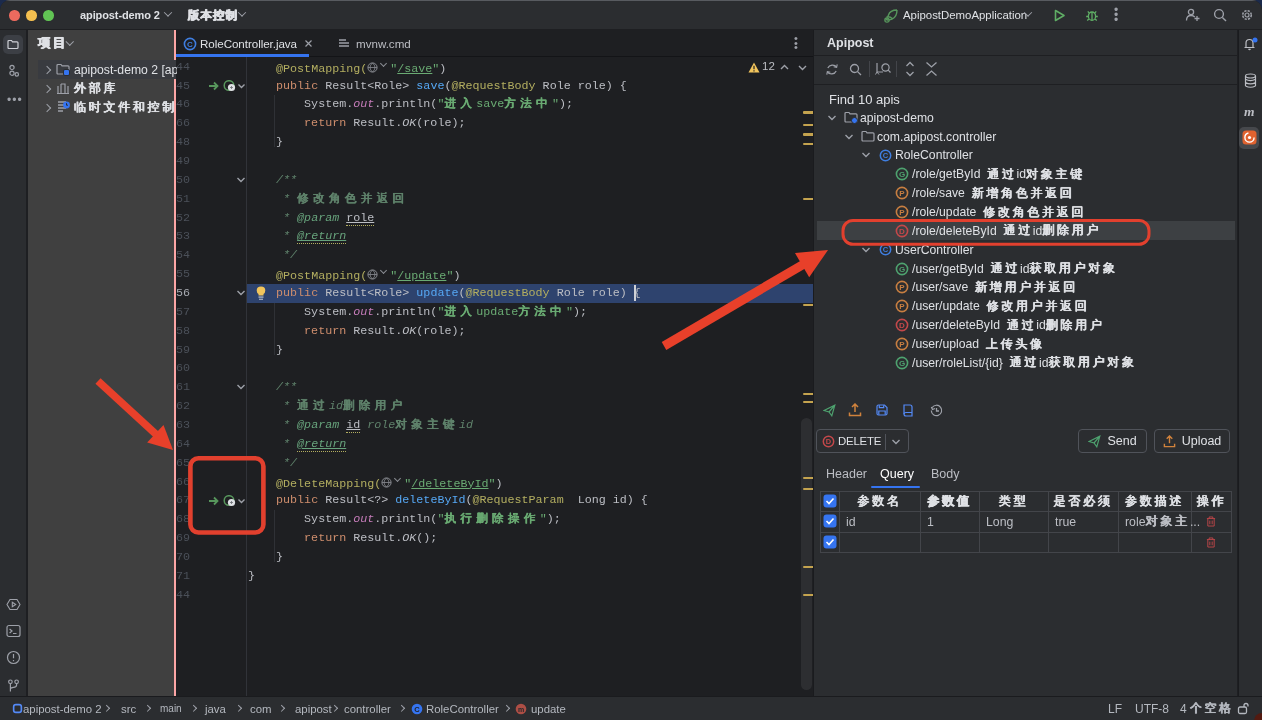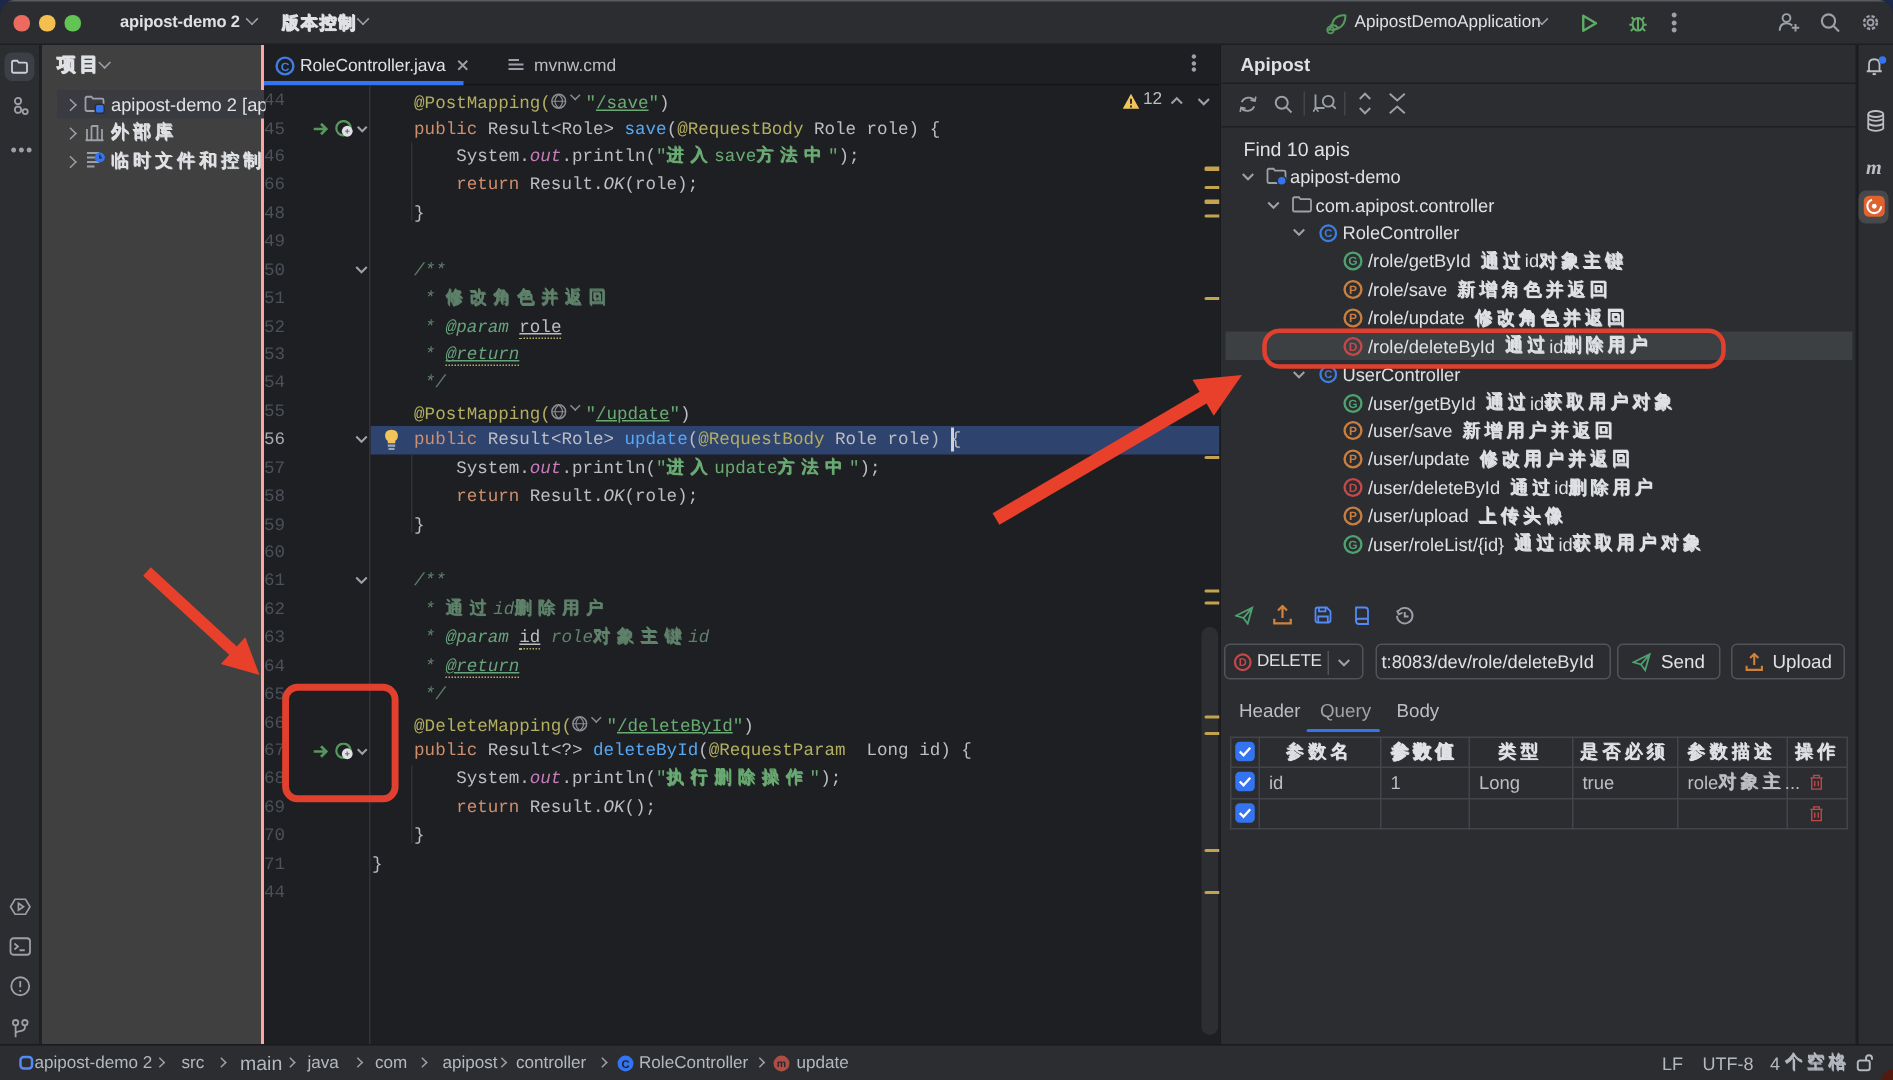--- a/index.html
+++ b/index.html
@@ -107,21 +107,21 @@
   <div class="row" style="left:179px;top:0;height:26px;font-size:11.6px;color:#bcbec4">mvnw.cmd</div>
   <div class="abs" style="left:617px;top:6px;width:4px;color:#9da0a8;font-size:11px;line-height:4.5px">•<br>•<br>•</div>
 </div>
 
 <div class="abs" style="left:0;top:696px;width:1262px;height:24px;background:#2b2d30;border-top:1px solid #1a1b1e;font-size:12px;color:#b4b8bf">
   <svg class="abs" style="left:12px;top:6px" width="11" height="11" viewBox="0 0 10 10">
         <rect x="1.5" y="1.5" width="7" height="7" rx="2" fill="none" stroke="#548af7" stroke-width="1.5"></rect>
       </svg>
 <div class="row" style="left:23px;top:0;height:23px;font-size:11.4px">apipost-demo 2</div>
 <div class="row" style="left:121px;top:0;height:23px;font-size:11.4px">src</div>
-<div class="row" style="left:160px;top:0;height:23px;font-size:13px">main</div>
+<div class="row" style="left:160px;top:0;height:23px;font-size:10px">main</div>
 <div class="row" style="left:205px;top:0;height:23px;font-size:11.4px">java</div>
 <div class="row" style="left:250px;top:0;height:23px;font-size:11.4px">com</div>
 <div class="row" style="left:295px;top:0;height:23px;font-size:11.4px">apipost</div>
 <div class="row" style="left:344px;top:0;height:23px;font-size:11.4px">controller</div>
 <div class="row" style="left:426px;top:0;height:23px;font-size:11.4px">RoleController</div>
 <div class="row" style="left:531px;top:0;height:23px;font-size:11.4px">update</div>
 <div class="abs chev cv-r" style="left:104px;top:9px;width:4.6px;height:4.6px"></div>
 <div class="abs chev cv-r" style="left:145px;top:9px;width:4.6px;height:4.6px"></div>
 <div class="abs chev cv-r" style="left:191px;top:9px;width:4.6px;height:4.6px"></div>
 <div class="abs chev cv-r" style="left:236px;top:9px;width:4.6px;height:4.6px"></div>
@@ -407,35 +407,34 @@
 <svg width="13" height="13" viewBox="0 0 14 14" style="margin-right:3px">
           <circle cx="7" cy="7" r="5.6" fill="none" stroke="#c3484a" stroke-width="1.6"></circle>
           <text x="7" y="9.9" font-size="8" font-weight="bold" fill="#c3484a" text-anchor="middle" font-family="Liberation Sans">D</text>
         </svg>
 <span style="font-size:11.4px;letter-spacing:-.2px">DELETE</span>
 <div style="position:absolute;right:22px;top:4px;width:1px;height:16px;background:#50535a"></div>
 <svg style="position:absolute;right:7px;top:9px" width="10" height="7" viewBox="0 0 10 7">
           <path d="M1.5 1 L5 4.5 L8.5 1" stroke="#9da0a8" stroke-width="1.4" fill="none"></path>
         </svg>
 </div>
-<div class="btn" style="left:103px;top:399px;width:157px;height:24px;justify-content:flex-start;padding-left:3px;font-size:12.2px;color:#dfe1e5;overflow:hidden;white-space:nowrap">t:8083/dev/role/deleteById</div>
 <div class="btn" style="left:264px;top:399px;width:69px;height:24px">
         <svg width="13" height="13" viewBox="0 0 13 13" style="margin-right:6px">
           <path d="M1 6.5 L11.8 1.2 L8.8 11.8 L6 8 Z M6 8 L11.8 1.2" fill="none" stroke="#4ea26f" stroke-width="1.2"></path>
         </svg>
         <span style="font-size:12.5px">Send</span>
       </div>
 <div class="btn" style="left:340px;top:399px;width:76px;height:24px">
         <svg width="13" height="13" viewBox="0 0 14 14" style="margin-right:6px" fill="none" stroke="#d0823c" stroke-width="1.5">
           <path d="M7 9 L7 1.5 M4 4 L7 1 L10 4 M1.5 9.5 L1.5 12.5 L12.5 12.5 L12.5 9.5"></path>
         </svg>
         <span style="font-size:12.5px">Upload</span>
       </div>
 <div class="row" style="left:12px;top:434px;height:20px;font-size:12.5px;color:#bcbec4">Header</div>
-<div class="row" style="left:66px;top:434px;height:20px;font-size:12.5px;color:#a3a3a3">Query</div>
+<div class="row" style="left:66px;top:434px;height:20px;font-size:12.5px;color:#ffffff">Query</div>
 <div class="row" style="left:117px;top:434px;height:20px;font-size:12.5px;color:#bcbec4">Body</div>
 <div class="abs" style="left:57px;top:455.5px;width:49px;height:2.6px;background:#3574f0;border-radius:1px"></div>
 <div class="abs" style="left:6px;top:461px;width:412px;height:62px;border:1px solid #43454a"></div>
 <div class="abs" style="left:25px;top:461px;width:1px;height:62px;background:#43454a"></div>
 <div class="abs" style="left:106px;top:461px;width:1px;height:62px;background:#43454a"></div>
 <div class="abs" style="left:165px;top:461px;width:1px;height:62px;background:#43454a"></div>
 <div class="abs" style="left:234px;top:461px;width:1px;height:62px;background:#43454a"></div>
 <div class="abs" style="left:304px;top:461px;width:1px;height:62px;background:#43454a"></div>
 <div class="abs" style="left:377px;top:461px;width:1px;height:62px;background:#43454a"></div>
 <div class="abs" style="left:6px;top:481px;width:412px;height:1px;background:#43454a"></div>

